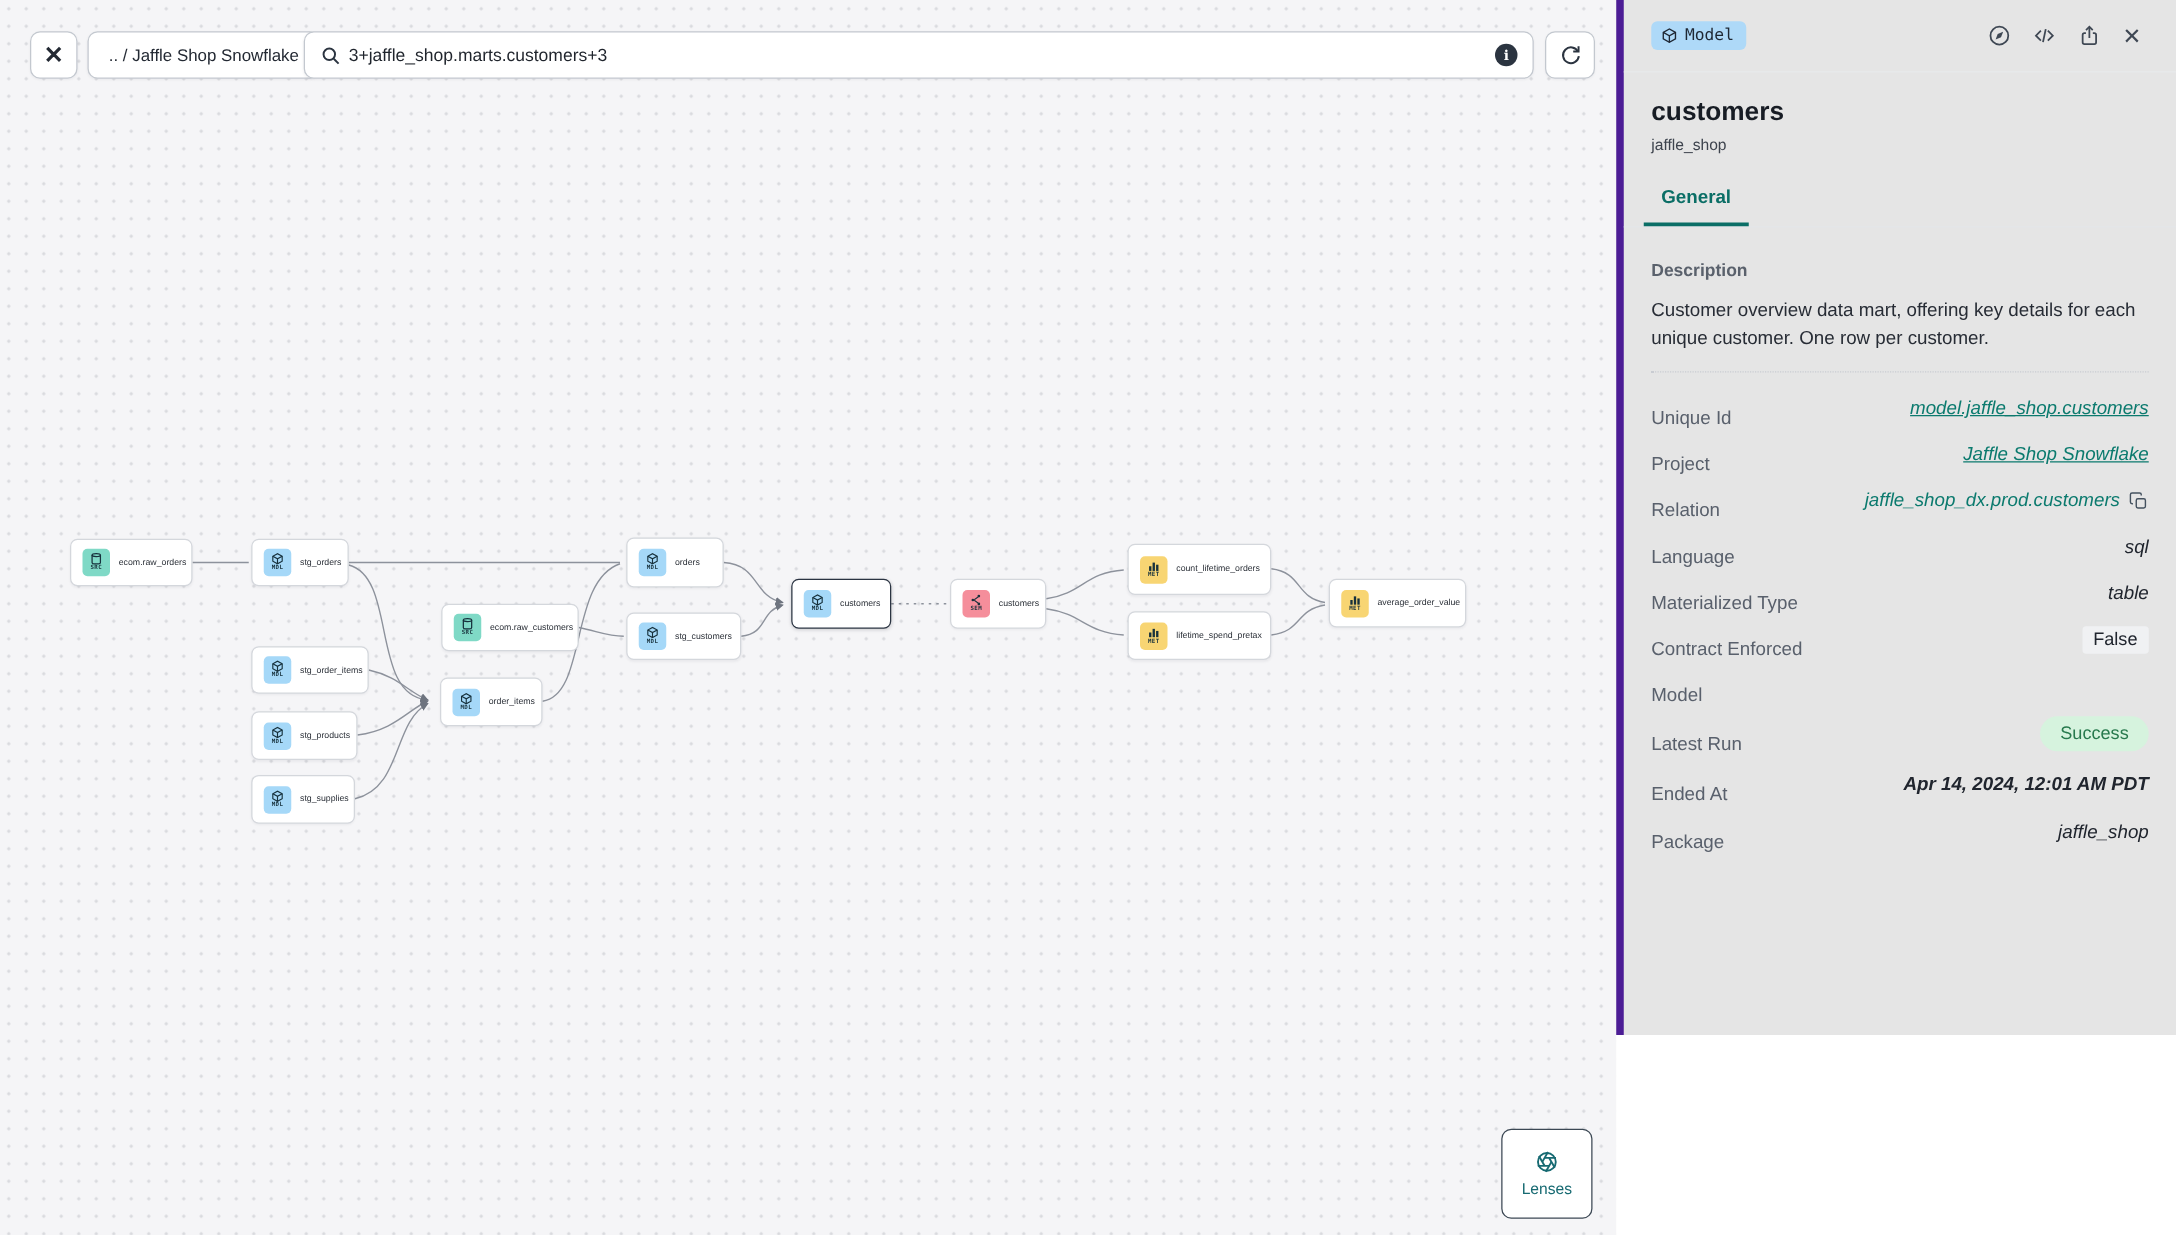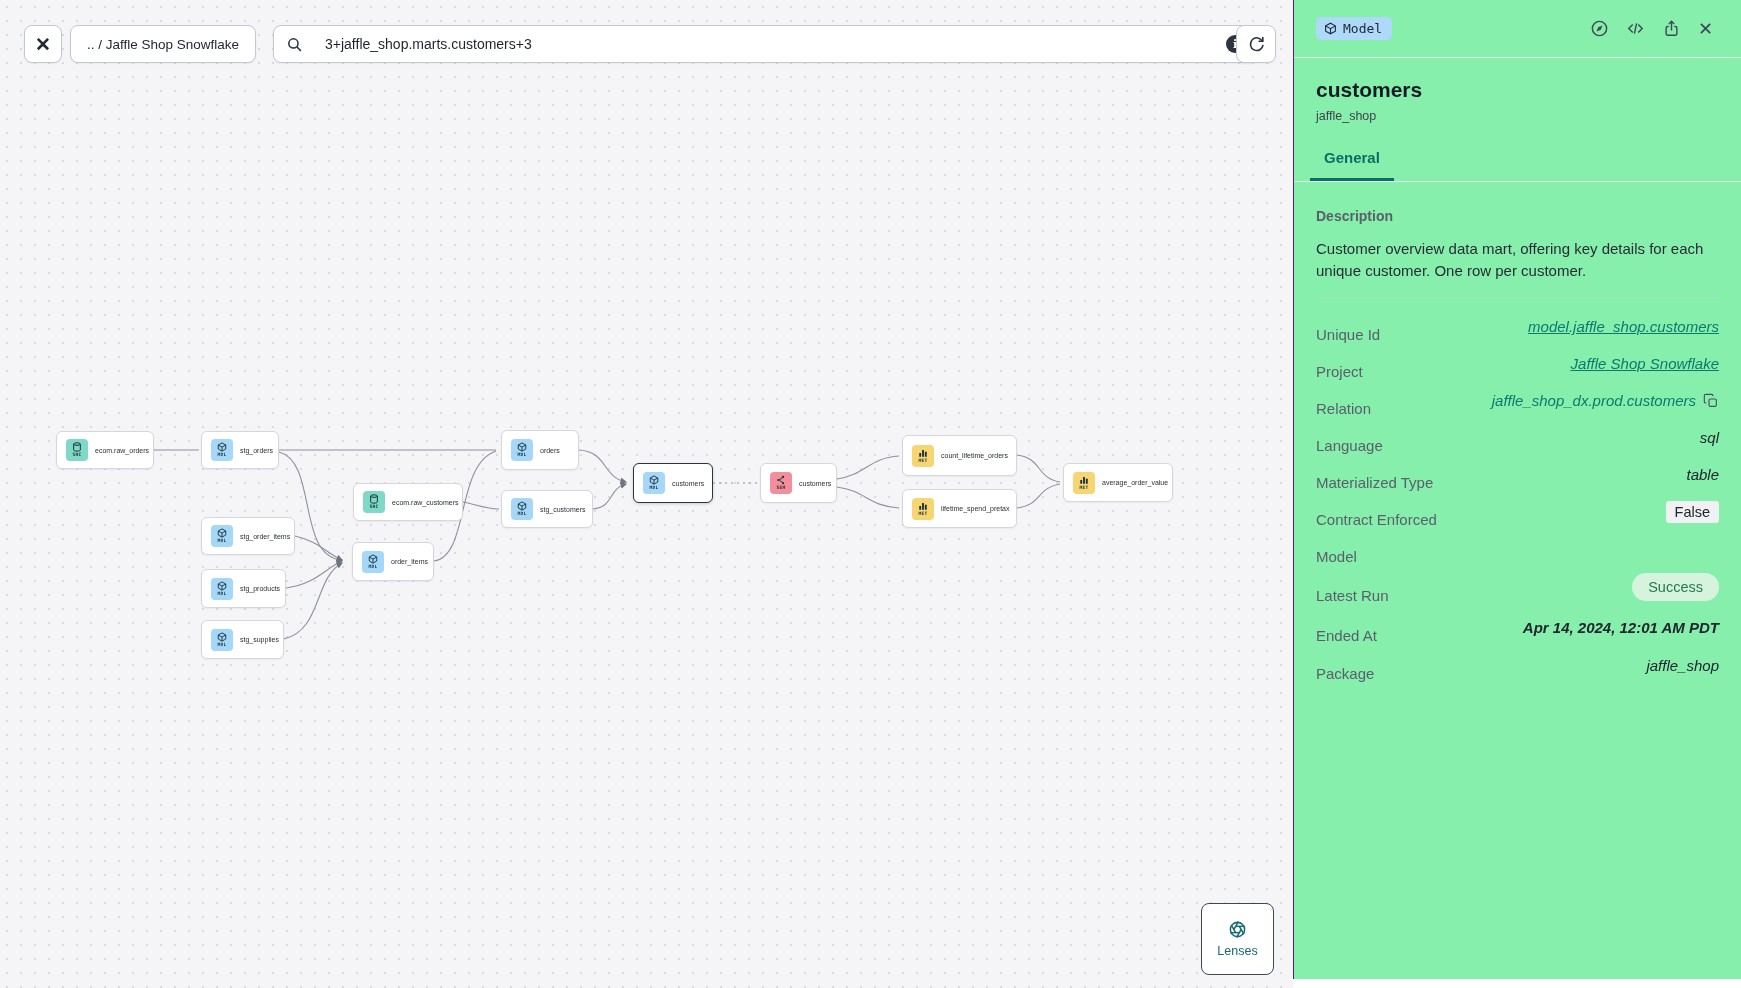--- a/index.html
+++ b/index.html
@@ -11,21 +11,21 @@
     background-color:#f5f5f7;
     background-image:radial-gradient(circle, #d9dade 1.1px, transparent 1.4px);
     background-size:14px 14px; }
 
   
   .chip { position:absolute; top:25px; height:38px; background:#fff;
     border:1px solid #c3c8cf; border-radius:8px; display:flex; align-items:center;
     box-shadow:0 1px 2px rgba(20,24,31,.05); color:#232933; }
   .close-chip { left:24px; width:38px; justify-content:center; font-size:19px; font-weight:700; cursor:pointer; }
   .crumb-chip { left:70px; padding:0 16px; font-size:13.5px; }
-  .search-chip { left:243px; width:984px; padding:0 12px; gap:22px;margin-left:30px; }
+  .search-chip { left:243px; width:984px; padding:0 12px; gap:6px; }
   .search-chip .q { flex:1; border:none; outline:none; font-size:14px; color:#1f242c;
     font-family:"Liberation Sans", sans-serif; background:transparent; }
   .info-dot { width:18px; height:18px; border-radius:50%; background:#2b3440; color:#fff;
     font-size:11px; font-weight:700; display:flex; align-items:center; justify-content:center;
     font-family:"DejaVu Serif", serif; }
   .refresh-chip { left:1236px; width:40px; justify-content:center; cursor:pointer; color:#2b3440; }
 
   
   .node { position:absolute; background:#fff; border:1px solid #d4d7dc; border-radius:6px;
     display:flex; align-items:center; gap:7px; padding-left:9px;
@@ -42,22 +42,22 @@
 
   .edges { position:absolute; left:0; top:0; }
 
   
   .lenses { position:absolute; left:1201px; top:903px; width:73px; height:72px; background:#fff;
     border:1px solid #3c4854; border-radius:8px; display:flex; flex-direction:column;
     align-items:center; justify-content:center; gap:5px; color:#176a72; cursor:pointer; }
   .lenses span { font-size:12.5px; }
 
   
-  .panel { position:absolute; left:1293px; top:0; width:448px; height:979px; background:#86efac;
-    border-left:1px solid #4c1d95; color:#20252e; }
+  .panel { position:absolute; left:1293px; top:0; width:448px; height:828px; background:#e5e5e5;
+    border-left:6px solid #4c1d95; color:#20252e; }
   .phead { height:58px; display:flex; align-items:center; justify-content:space-between;
     padding:0 28px 0 22px; border-bottom:1px solid #e8eaec; }
   .badge { background:#aed9f8; border-radius:5px; padding:4px 10px 4px 8px; display:flex;
     align-items:center; gap:6px; font-family:"DejaVu Sans Mono", monospace; font-size:13px;
     color:#1e2733; }
   .hicons { display:flex; align-items:center; gap:17px; color:#3f4854; }
   .hicons .hic { cursor:pointer; display:flex; }
   .pbody { padding:0 22px; }
   .ptitle { margin-top:20px; font-size:21px; font-weight:700; color:#171c24; }
   .psub { margin-top:7px; font-size:12.5px; color:#3d434d; }

